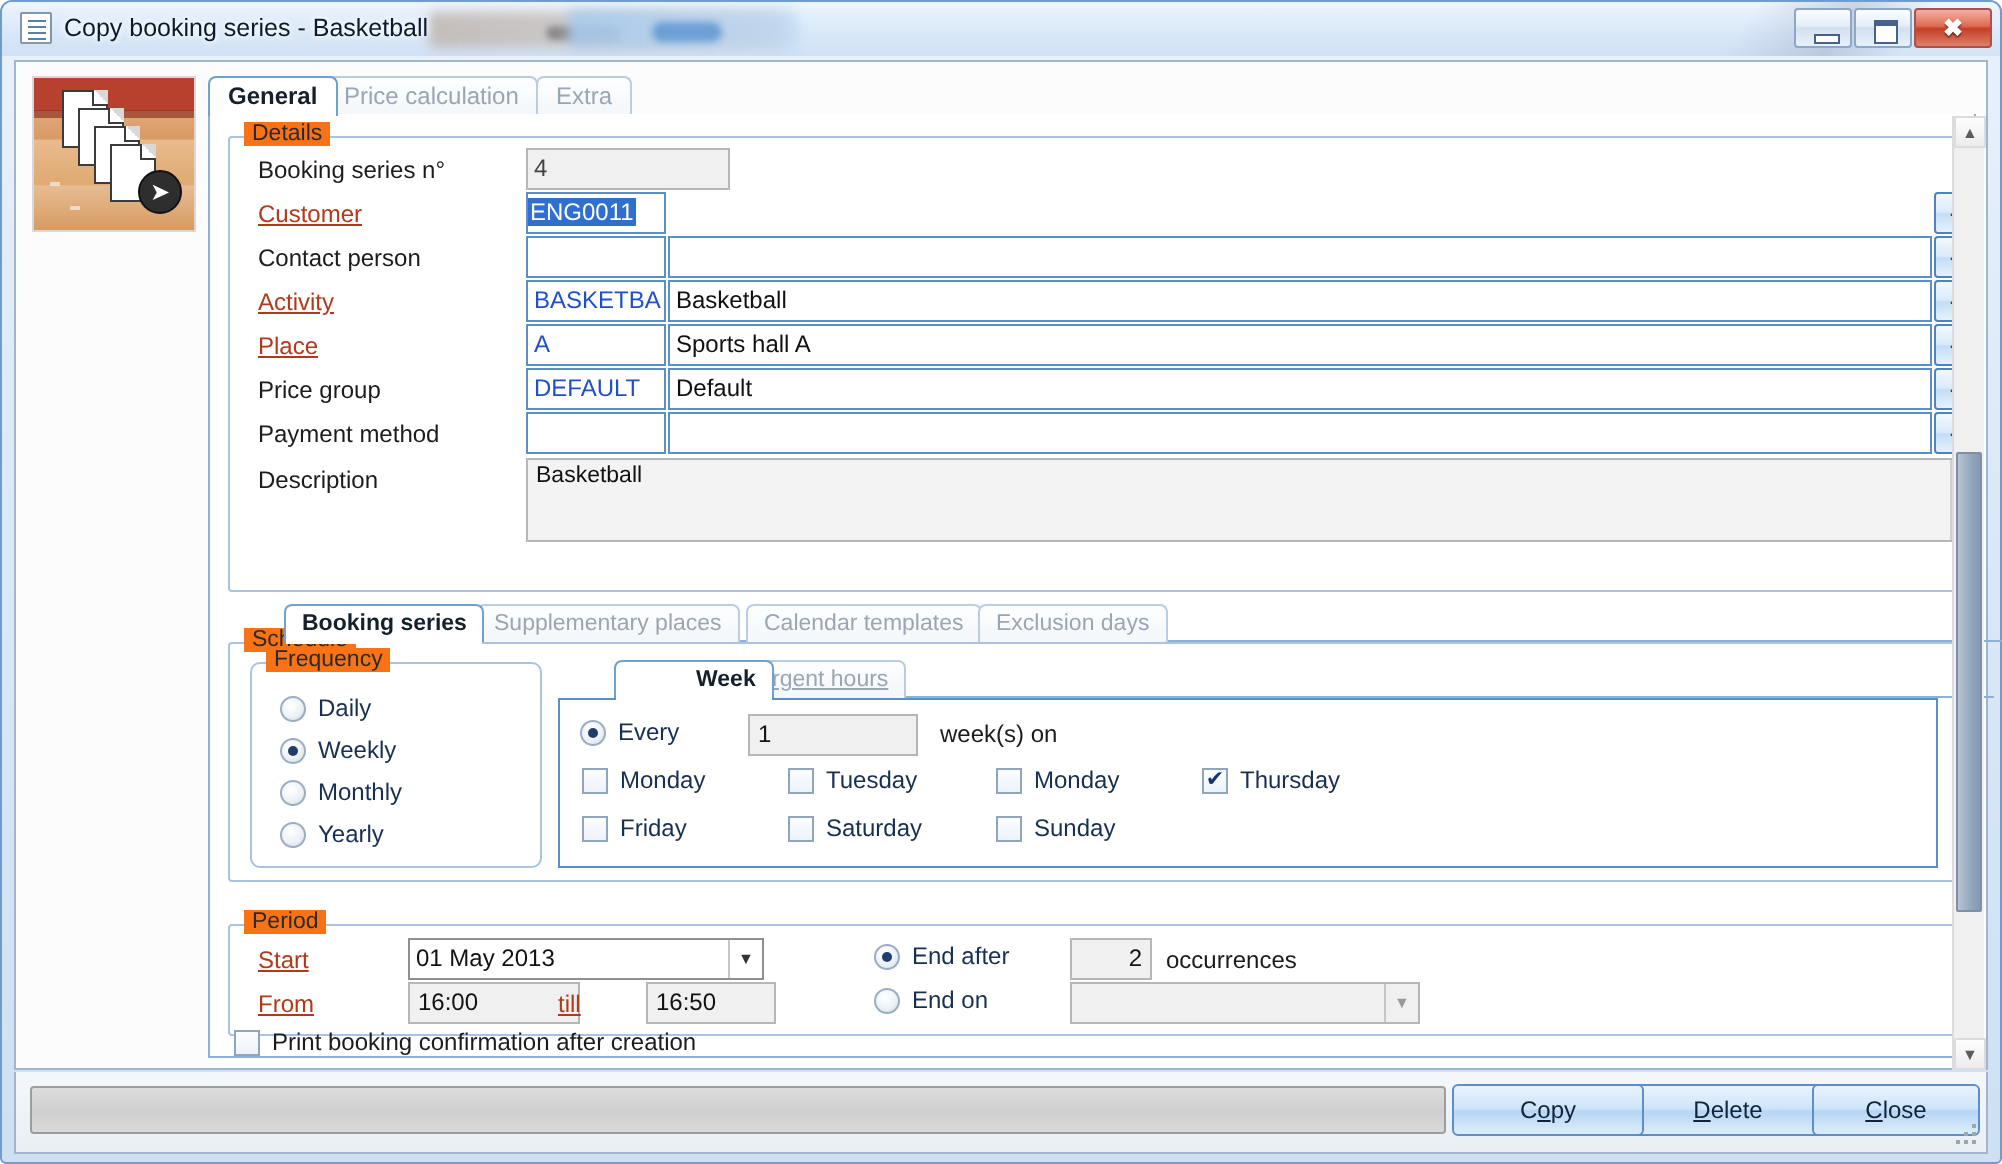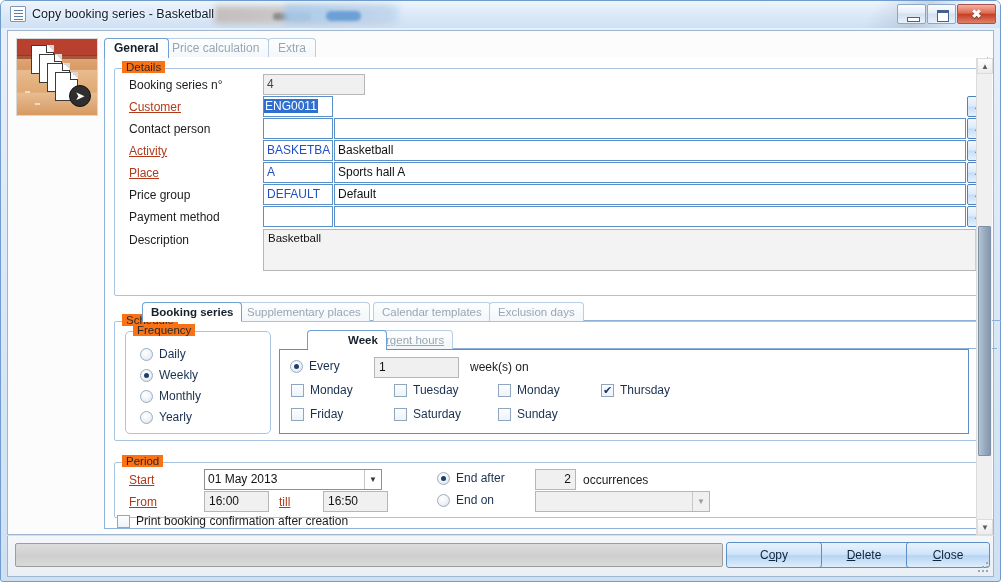--- a/index.html
+++ b/index.html
@@ -440,21 +440,21 @@
       <div class="group" style="left:9px; top:392px; width:866px; height:56px;margin-top:13px;">
         <div class="gtitle">Period</div>
 
         <div class="lnk" style="left:14px; top:10px;">Start</div>
         <div class="combo" style="left:89px; top:6px; width:178px;">
           <span>01 May 2013</span>
           <span class="arrow">▼</span>
         </div>
 
         <div class="lnk" style="left:14px; top:32px;">From</div>
-        <div class="txtbox" style="left:89px; top:28px; width:65px;">16:00</div>
+        <div class="txtbox" style="left:89px; top:28px; width:86px;">16:00</div>
         <div class="lnk" style="left:164px; top:32px;">till</div>
         <div class="txtbox" style="left:208px; top:28px; width:65px;">16:50</div>
 
         <div class="radio on" style="left:322px; top:9px;"></div>
         <div class="radiolbl" style="left:341px; top:8px;">End after</div>
         <div class="txtbox num" style="left:420px; top:6px; width:41px;">2</div>
         <div class="lbl" style="left:468px; top:10px;">occurrences</div>
 
         <div class="radio" style="left:322px; top:31px;"></div>
         <div class="radiolbl" style="left:341px; top:30px;">End on</div>

